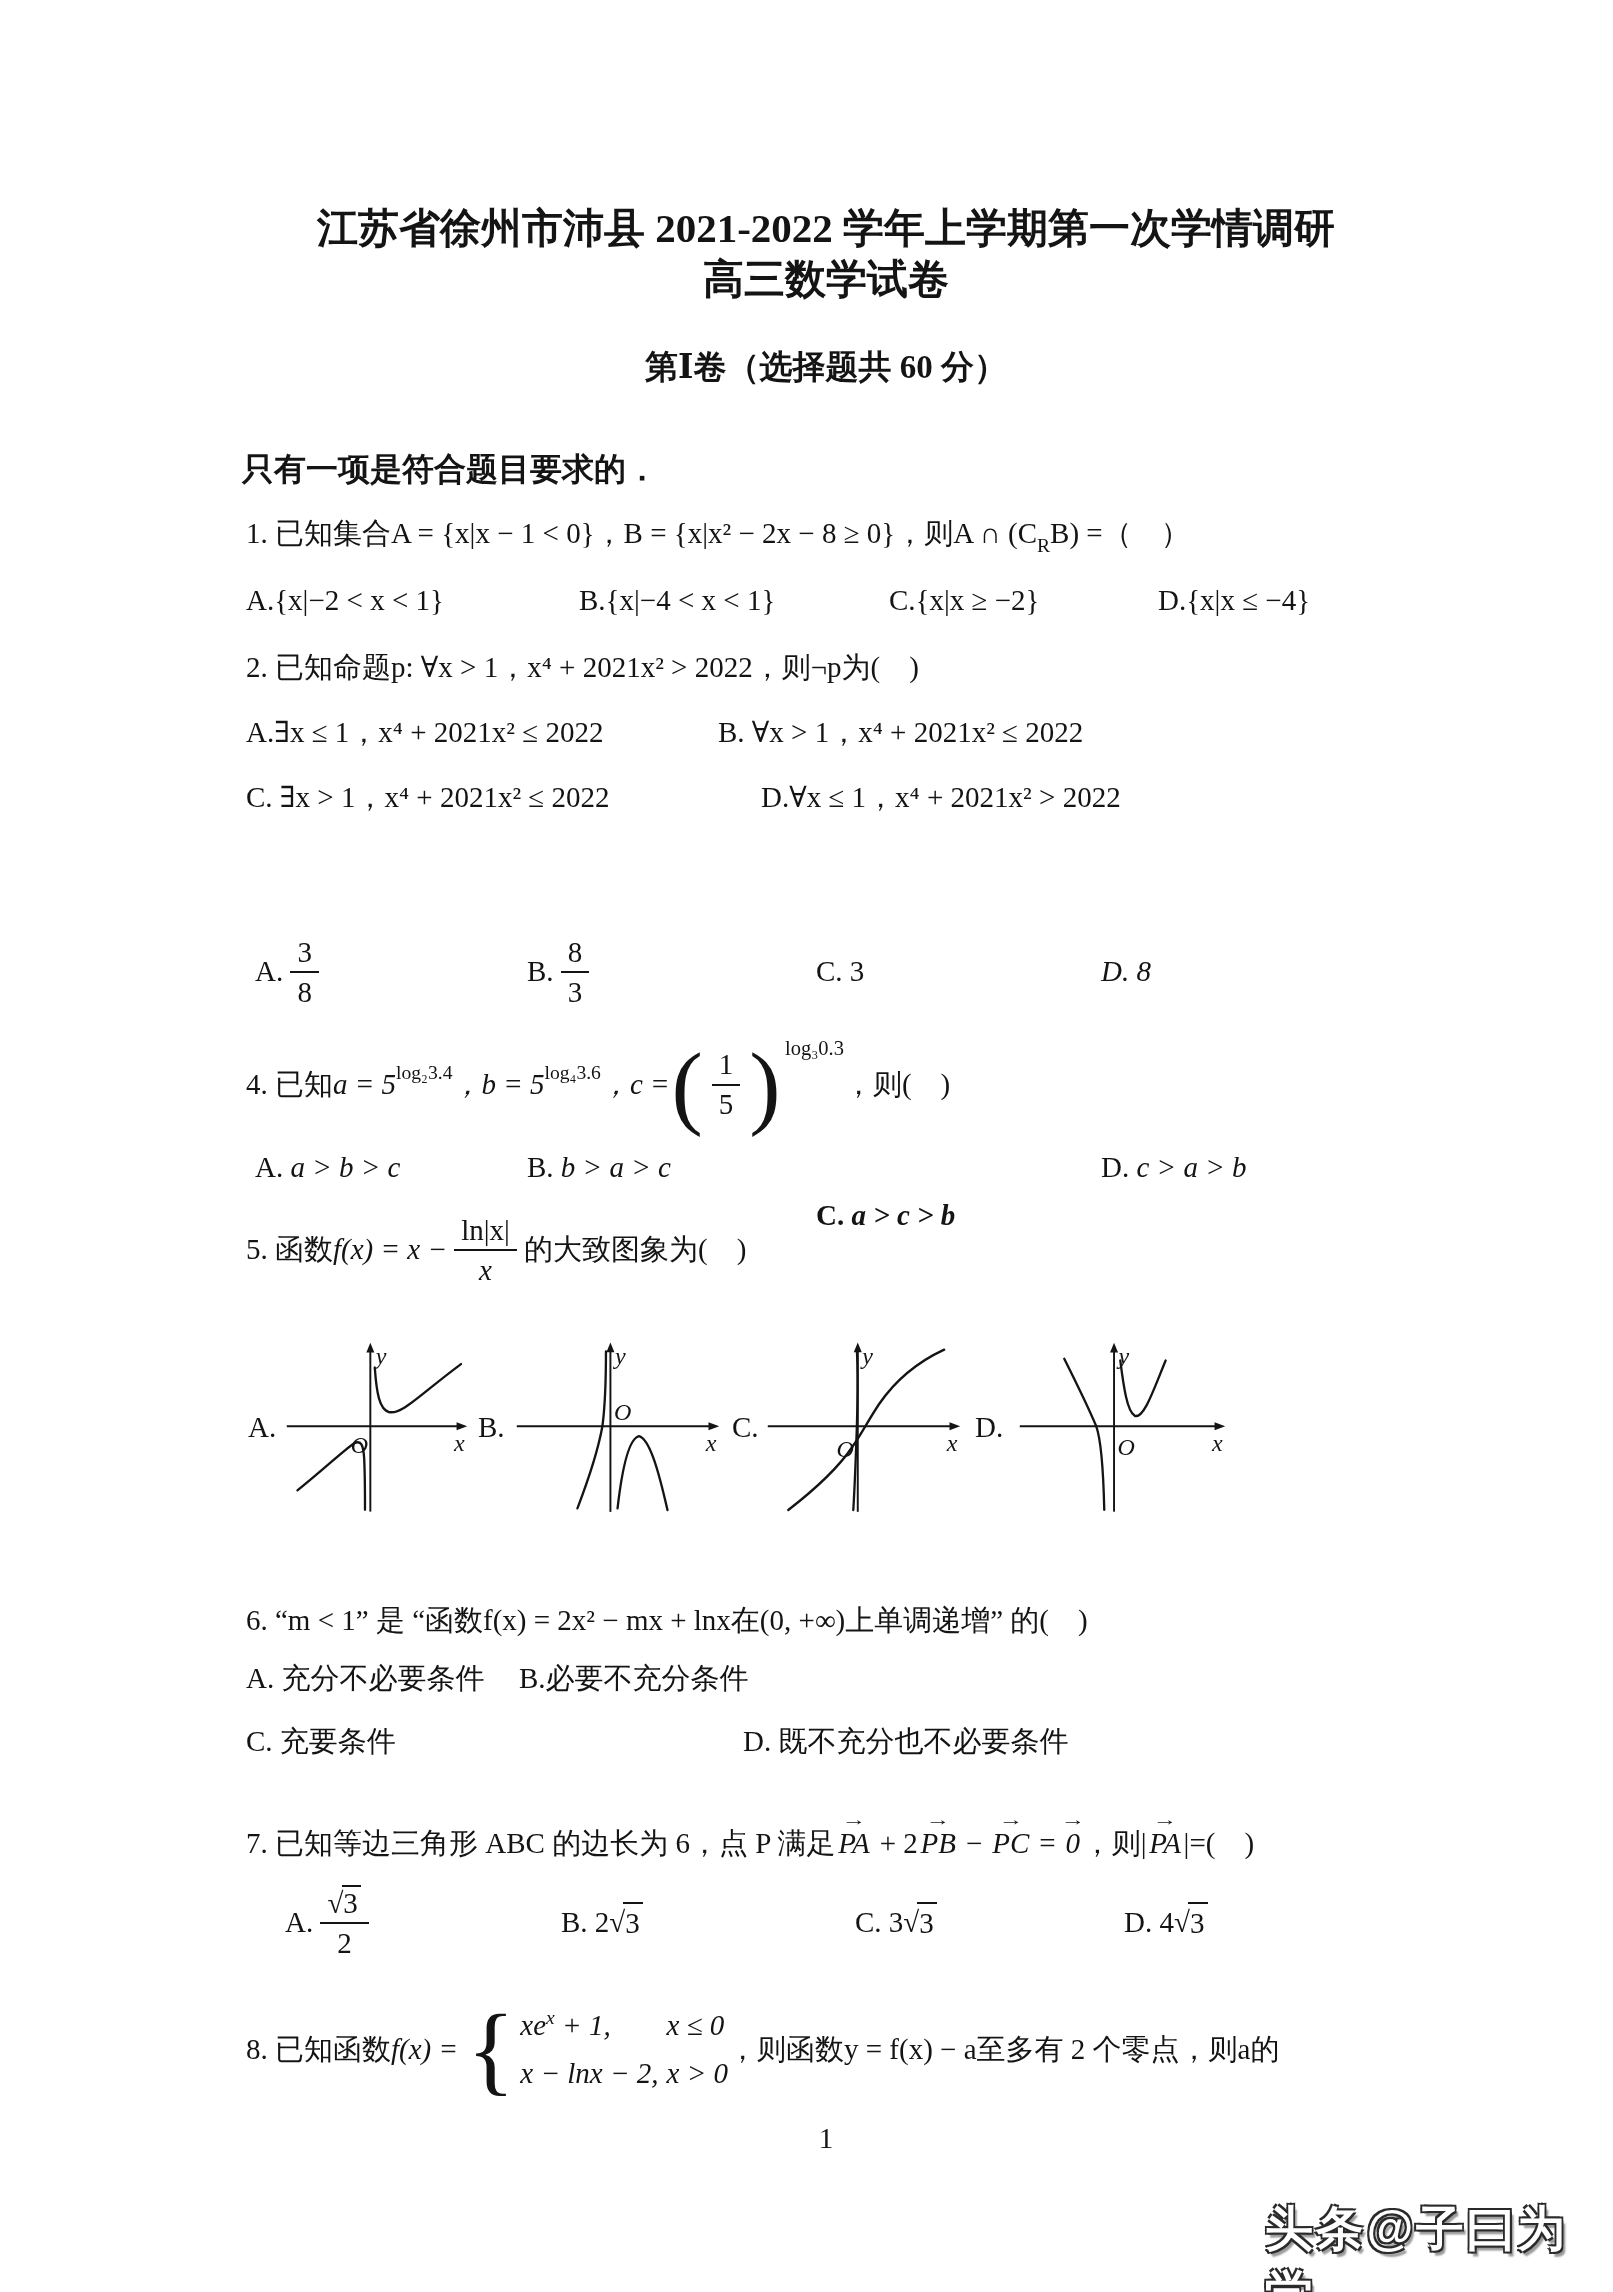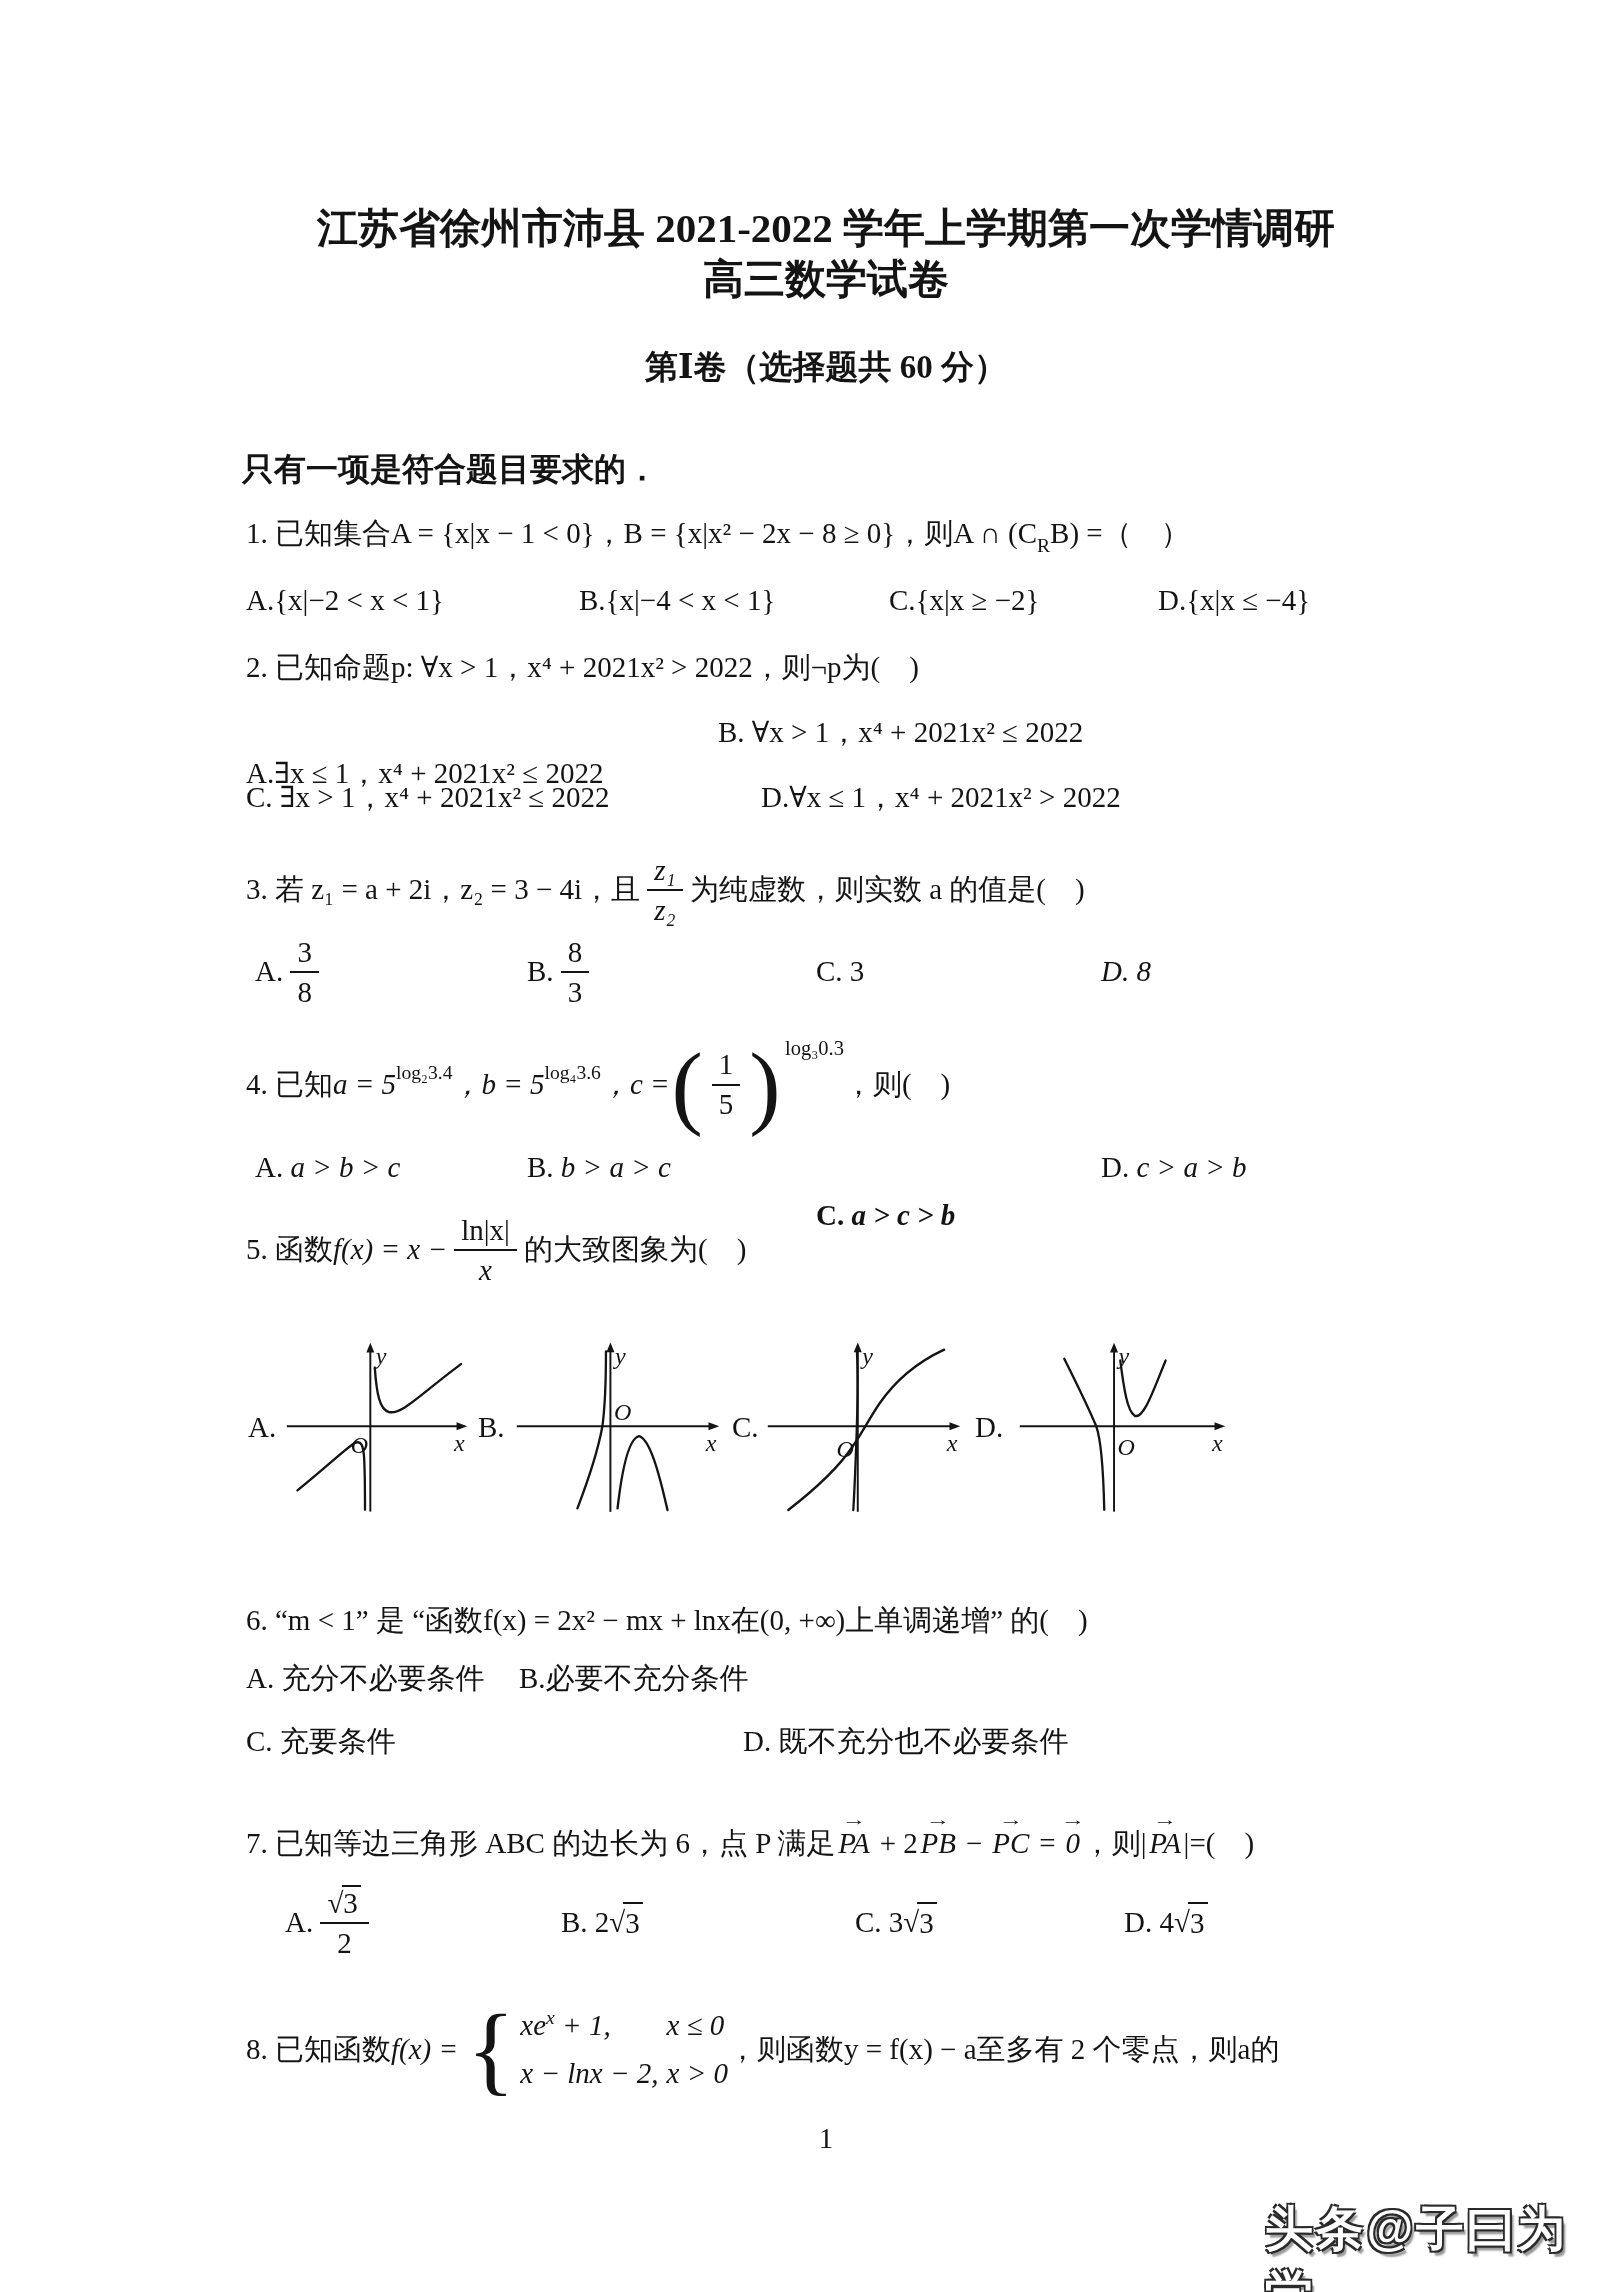--- a/index.html
+++ b/index.html
@@ -47,33 +47,25 @@
 
   <div class="abs" style="left:246px;top:514px;">
     <span>1.  已知集合A = {x|x − 1 &lt; 0}，B = {x|x² − 2x − 8 ≥ 0}，则A ∩ (C</span><span class="subr">R</span><span>B) =（　）</span>
   </div>
   <div class="abs" style="left:246px;top:581px;">A.{x|−2 &lt; x &lt; 1}</div>
   <div class="abs" style="left:579px;top:581px;">B.{x|−4 &lt; x &lt; 1}</div>
   <div class="abs" style="left:889px;top:581px;">C.{x|x ≥ −2}</div>
   <div class="abs" style="left:1158px;top:581px;">D.{x|x ≤ −4}</div>
 
   <div class="abs" style="left:246px;top:648px;">2.  已知命题p: ∀x &gt; 1，x⁴ + 2021x² &gt; 2022，则¬p为(　)</div>
-  <div class="abs" style="left:246px;top:754px;">A.∃x ≤ 1，x⁴ + 2021x² ≤ 2022</div>
+  <div class="abs" style="left:246px;top:713px;">A.∃x ≤ 1，x⁴ + 2021x² ≤ 2022</div>
   <div class="abs" style="left:718px;top:713px;">B. ∀x &gt; 1，x⁴ + 2021x² ≤ 2022</div>
   <div class="abs" style="left:246px;top:778px;">C. ∃x &gt; 1，x⁴ + 2021x² ≤ 2022</div>
   <div class="abs" style="left:718px;top:778px;margin-left:43px;">D.∀x ≤ 1，x⁴ + 2021x² &gt; 2022</div>
 
-  <div class="abs row" style="left:246px;top:847px;height:86px;">
-    <span>3.  若 z₁ = a + 2i，z₂ = 3 − 4i，且</span>
-    <span class="frac">
-      <span class="fn it">z₁</span>
-      <span class="fd it">z₂</span>
-    </span>
-    <span>为纯虚数，则实数 a 的值是(　)</span>
-  </div>
   <div class="abs row" style="left:255px;top:929px;height:86px;">
     <span>A.</span>
     <span class="frac">
       <span class="fn">3</span>
       <span class="fd">8</span>
     </span>
   </div>
   <div class="abs row" style="left:527px;top:929px;height:86px;">
     <span>B.</span>
     <span class="frac">

